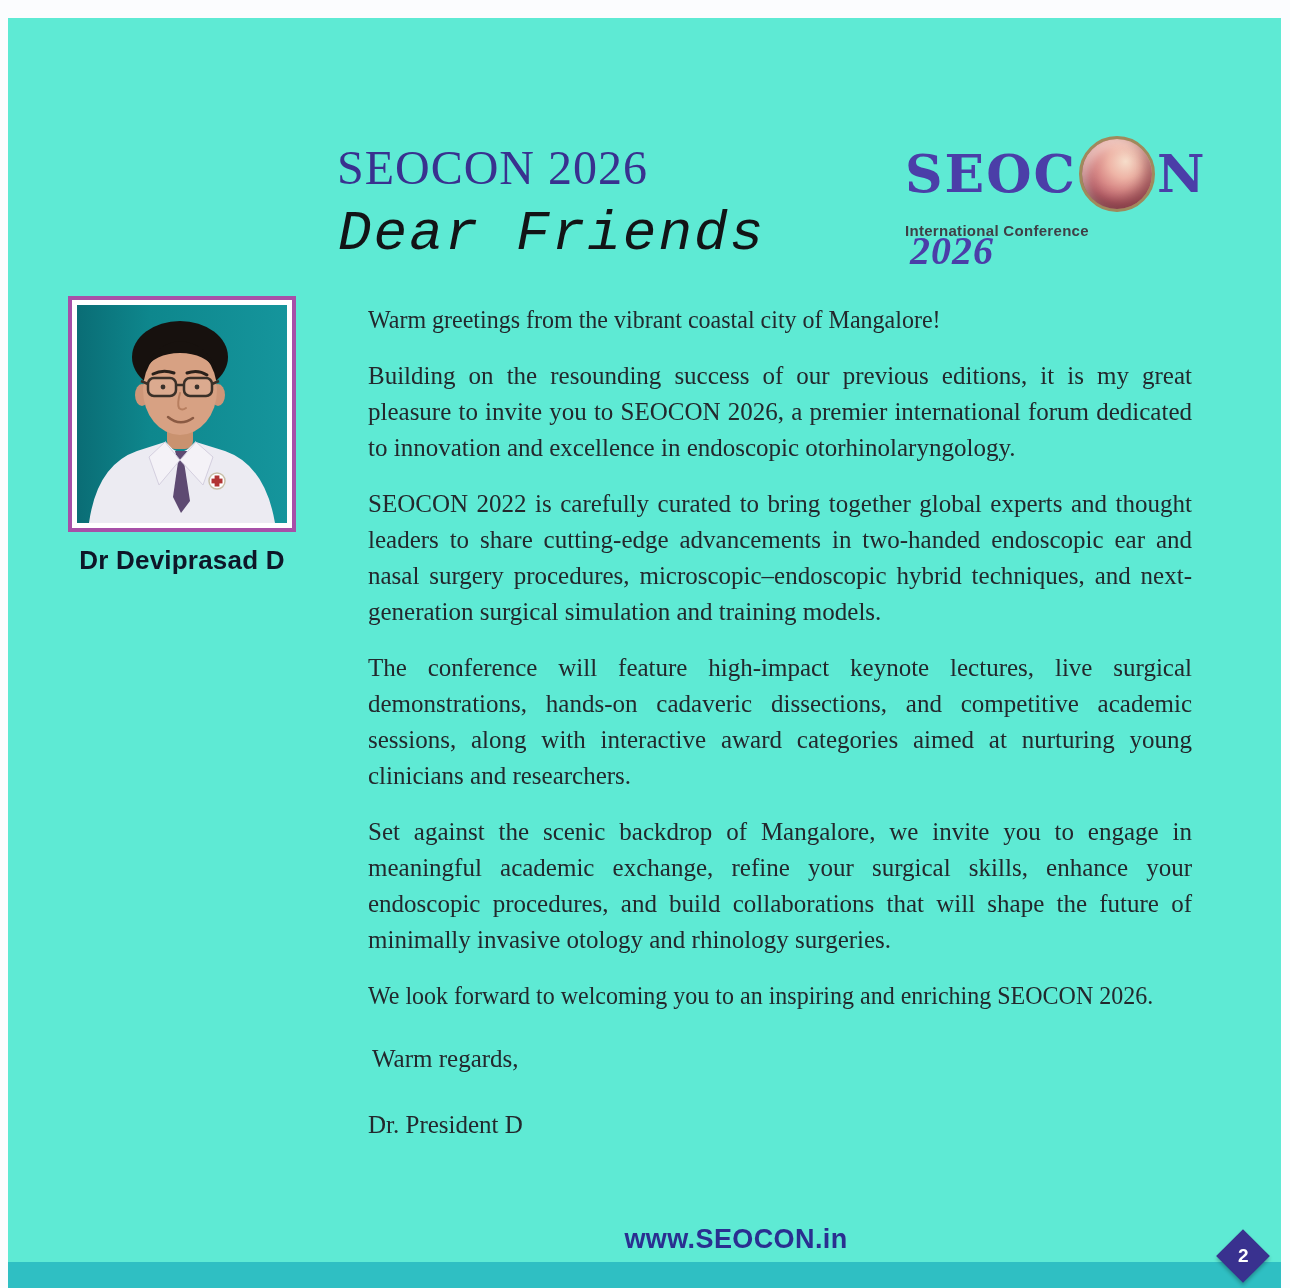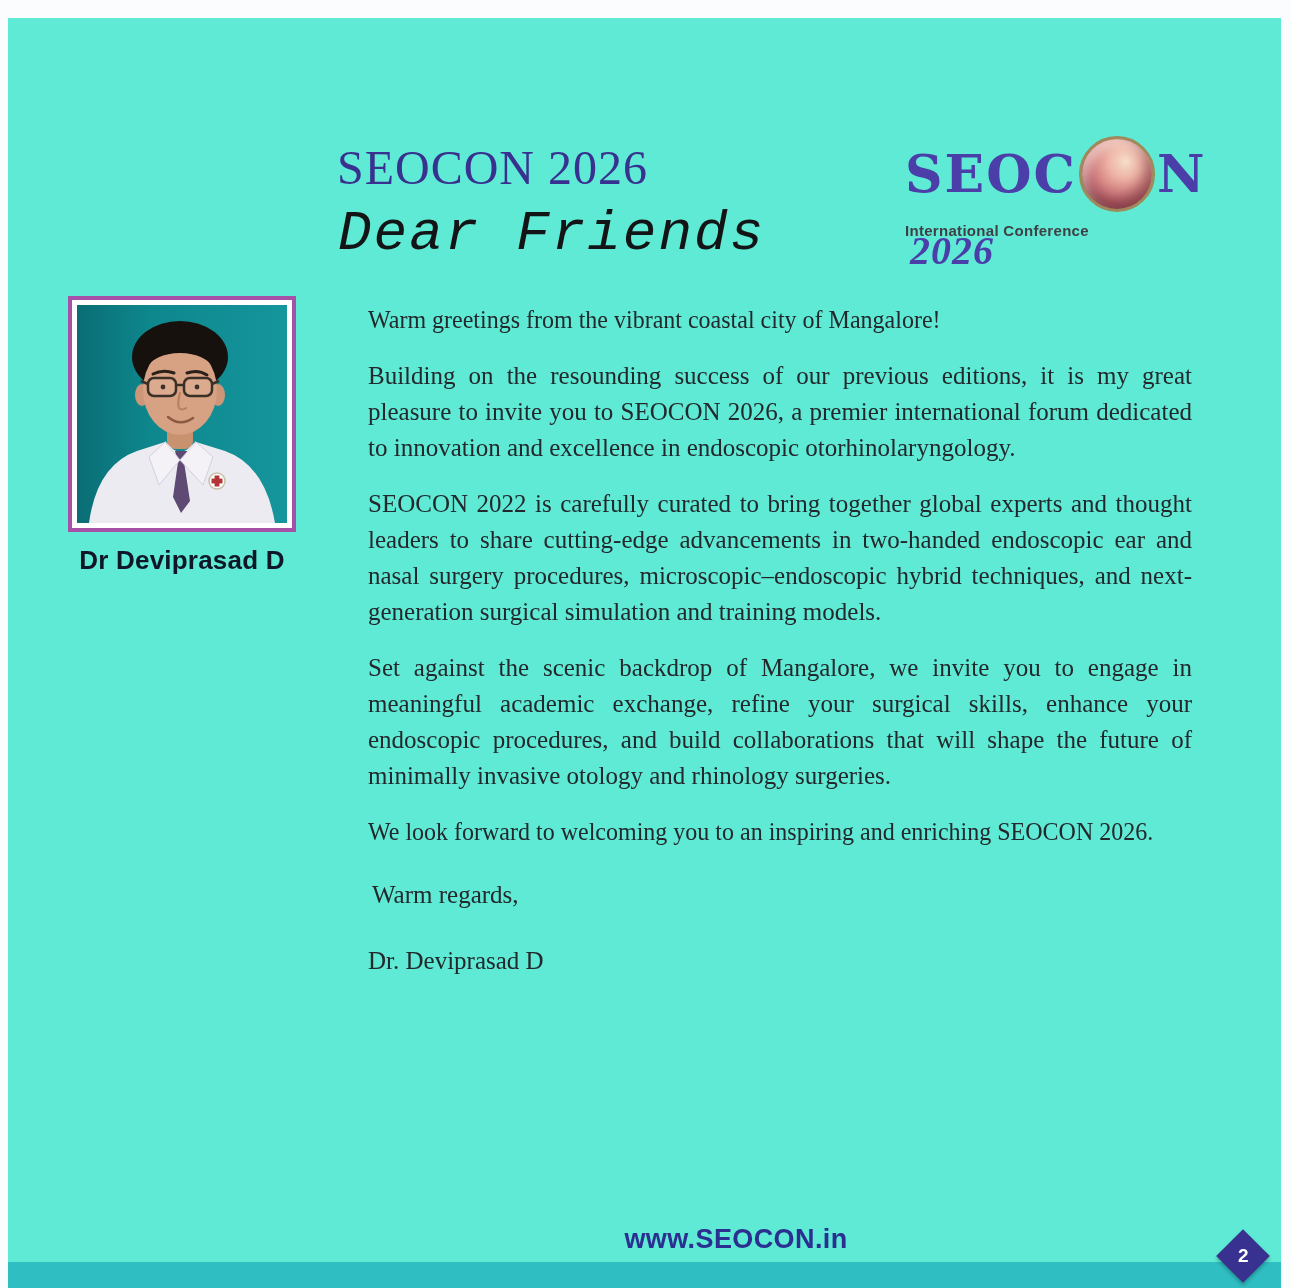--- a/index.html
+++ b/index.html
@@ -169,25 +169,26 @@
         <rect x="134.5" y="173.6" width="11" height="4.8" fill="#b23434"></rect>
       </svg>
     </div>
     <figcaption class="photo-caption">Dr Deviprasad D</figcaption>
   </figure>
 
   <main class="letter">
     <p class="oneline">Warm greetings from the vibrant coastal city of Mangalore!</p>
     <p>Building on the resounding success of our previous editions, it is my great pleasure to invite you to SEOCON 2026, a premier international forum dedicated to innovation and excellence in endoscopic otorhinolaryngology.</p>
     <p>SEOCON 2022 is carefully curated to bring together global experts and thought leaders to share cutting-edge advancements in two-handed endoscopic ear and nasal surgery procedures, microscopic–endoscopic hybrid techniques, and next-generation surgical simulation and training models.</p>
+    <p>The conference will feature high-impact keynote lectures, live surgical demonstrations, hands-on cadaveric dissections, and competitive academic sessions, along with interactive award categories aimed at nurturing young clinicians and researchers.</p>
     <p>Set against the scenic backdrop of Mangalore, we invite you to engage in meaningful academic exchange, refine your surgical skills, enhance your endoscopic procedures, and build collaborations that will shape the future of minimally invasive otology and rhinology surgeries.</p>
     <p class="oneline">We look forward to welcoming you to an inspiring and enriching SEOCON 2026.</p>
     <p class="closing">Warm regards,</p>
     <div class="signature">
-      <div>Dr. Deviprasad D</div>
+      <div>Dr. President D</div>
     </div>
   </main>
 
   <div class="website">www.SEOCON.in</div>
   <div class="teal-bar"></div>
   <div class="page-badge">
     <span>2</span>
   </div>
 
 </div>

